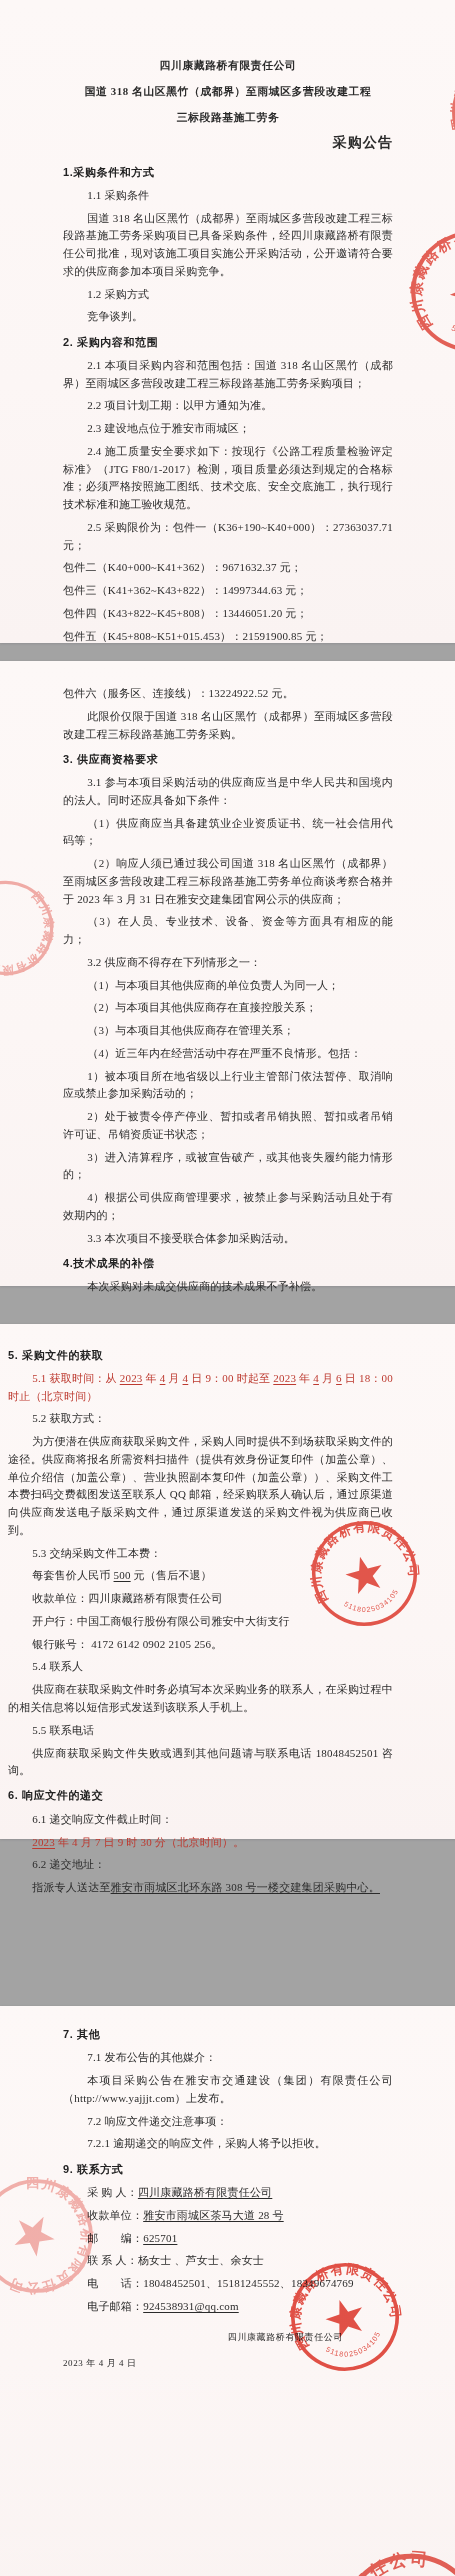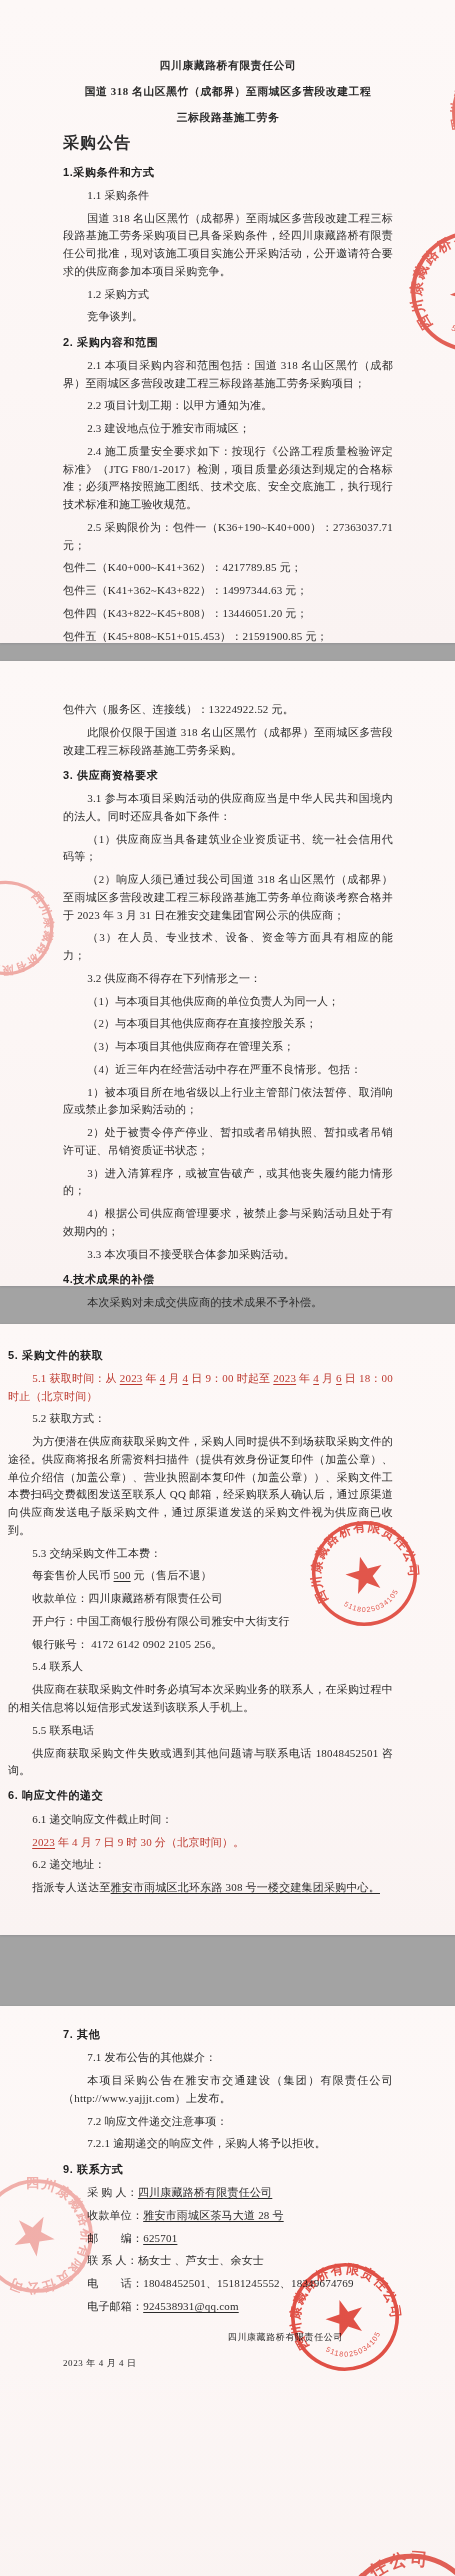--- a/index.html
+++ b/index.html
@@ -14,21 +14,21 @@
     position:absolute;left:0;width:456px;
     background:linear-gradient(180deg,#fdf8f7 0%,#fcf6f5 60%,#faf3f2 100%);
     box-shadow:0 1.1px 2.8px rgba(60,60,80,.28);
     box-sizing:border-box;
     padding:0 63px;
   }
   .blk{position:relative;}
   .para{font-size:11px;line-height:17.7px;margin:0 0 5.1px;text-align:justify;letter-spacing:0.2px;}
   .ind{text-indent:2.2em;}
   .title{font-size:10.8px;font-weight:bold;text-align:center;line-height:26px;margin:0;letter-spacing:0.6px;}
-  .title2{font-size:16px;font-weight:bold;text-align:left;line-height:26px;margin:0 0 3.4px;letter-spacing:1.1px;}
+  .title2{font-size:14px;font-weight:bold;text-align:right;line-height:26px;margin:0 0 3.4px;letter-spacing:1.1px;}
   .h{font-family:"Liberation Sans","DejaVu Sans",sans-serif;font-size:11px;font-weight:bold;margin:8.5px 0 7.4px;letter-spacing:0.6px;color:#222;}
   .bold{font-weight:normal;}
   .red{color:#bd3a30;}
   .ul{text-decoration:underline;text-underline-offset:2.3px;}
   .sign{text-align:right;padding-right:50px;font-size:9px;margin-top:15px;letter-spacing:0.6px;}
   .sign2{text-align:left;padding-right:67px;font-size:9px;margin-top:13.7px;letter-spacing:0.6px;}
   svg.stamp{position:absolute;pointer-events:none;mix-blend-mode:multiply;}
 </style>
 </head>
 <body>
@@ -43,47 +43,47 @@
       <div class="blk para ind"><span>1.1 采购条件</span></div>
       <div class="blk para ind"><span>国道 318 名山区黑竹（成都界）至雨城区多营段改建工程三标段路基施工劳务采购项目已具备采购条件，经四川康藏路桥有限责任公司批准，现对该施工项目实施公开采购活动，公开邀请符合要求的供应商参加本项目采购竞争。</span></div>
       <div class="blk para ind"><span>1.2 采购方式</span></div>
       <div class="blk para ind"><span>竞争谈判。</span></div>
       <div class="blk h"><span>2. 采购内容和范围</span></div>
       <div class="blk para ind"><span>2.1 本项目采购内容和范围包括：国道 318 名山区黑竹（成都界）至雨城区多营段改建工程三标段路基施工劳务采购项目；</span></div>
       <div class="blk para ind"><span>2.2 项目计划工期：以甲方通知为准。</span></div>
       <div class="blk para ind"><span>2.3 建设地点位于雅安市雨城区；</span></div>
       <div class="blk para ind"><span>2.4 施工质量安全要求如下：按现行《公路工程质量检验评定标准》（JTG F80/1-2017）检测，项目质量必须达到规定的合格标准；必须严格按照施工图纸、技术交底、安全交底施工，执行现行技术标准和施工验收规范。</span></div>
       <div class="blk para ind"><span>2.5 采购限价为：</span><span class="bold">包件一（K36+190~K40+000）：27363037.71 元；</span></div>
-      <div class="blk para"><span class="bold">包件二（K40+000~K41+362）：4217789.85 元；</span></div>
+      <div class="blk para"><span class="bold">包件二（K40+000~K41+362）：9671632.37 元；</span></div>
       <div class="blk para"><span class="bold">包件三（K41+362~K43+822）：14997344.63 元；</span></div>
       <div class="blk para"><span class="bold">包件四（K43+822~K45+808）：13446051.20 元；</span></div>
       <div class="blk para"><span class="bold">包件五（K45+808~K51+015.453）：21591900.85 元；</span></div>
     </div>
-  <div class="page" style="top: 661px; height: 625px; padding-top: 40px;">
+  <div class="page" style="top: 661px; height: 625px; padding-top: 24px;">
       <div class="blk para"><span class="bold">包件六（服务区、连接线）：13224922.52 元。</span></div>
       <div class="blk para ind"><span>此限价仅限于国道 318 名山区黑竹（成都界）至雨城区多营段改建工程三标段路基施工劳务采购。</span></div>
       <div class="blk h"><span>3. 供应商资格要求</span></div>
       <div class="blk para ind"><span>3.1 参与本项目采购活动的供应商应当是中华人民共和国境内的法人。同时还应具备如下条件：</span></div>
       <div class="blk para ind"><span>（1）供应商应当具备建筑业企业资质证书、统一社会信用代码等；</span></div>
       <div class="blk para ind"><span class="bold">（2）响应人须已通过我公司国道 318 名山区黑竹（成都界）至雨城区多营段改建工程三标段路基施工劳务单位商谈考察合格并于 2023 年 3 月 31 日在雅安交建集团官网公示的供应商；</span></div>
       <div class="blk para ind"><span>（3）在人员、专业技术、设备、资金等方面具有相应的能力；</span></div>
       <div class="blk para ind"><span>3.2 供应商不得存在下列情形之一：</span></div>
       <div class="blk para ind"><span>（1）与本项目其他供应商的单位负责人为同一人；</span></div>
       <div class="blk para ind"><span>（2）与本项目其他供应商存在直接控股关系；</span></div>
       <div class="blk para ind"><span>（3）与本项目其他供应商存在管理关系；</span></div>
       <div class="blk para ind"><span>（4）近三年内在经营活动中存在严重不良情形。包括：</span></div>
       <div class="blk para ind"><span>1）被本项目所在地省级以上行业主管部门依法暂停、取消响应或禁止参加采购活动的；</span></div>
       <div class="blk para ind"><span>2）处于被责令停产停业、暂扣或者吊销执照、暂扣或者吊销许可证、吊销资质证书状态；</span></div>
       <div class="blk para ind"><span>3）进入清算程序，或被宣告破产，或其他丧失履约能力情形的；</span></div>
       <div class="blk para ind"><span>4）根据公司供应商管理要求，被禁止参与采购活动且处于有效期内的；</span></div>
       <div class="blk para ind"><span class="bold">3.3 本次项目不接受联合体参加采购活动。</span></div>
       <div class="blk h"><span>4.技术成果的补偿</span></div>
       <div class="blk para ind"><span>本次采购对未成交供应商的技术成果不予补偿。</span></div>
     </div>
-  <div class="page" style="top: 1324px; height: 611px; padding-top: 15px; padding-left: 8px;">
+  <div class="page" style="top: 1324px; height: 515px; padding-top: 15px; padding-left: 8px;">
       <div class="blk h"><span>5. 采购文件的获取</span></div>
       <div class="blk para ind"><span class="red">5.1 获取时间：从 </span><span class="ul red">2023</span><span class="red"> 年 </span><span class="ul red">4</span><span class="red"> 月 </span><span class="ul red">4</span><span class="red"> 日 9：00 时起至 </span><span class="ul red">2023</span><span class="red"> 年 </span><span class="ul red">4</span><span class="red"> 月 </span><span class="ul red">6</span><span class="red"> 日 18：00 时止（北京时间）</span></div>
       <div class="blk para ind"><span>5.2 获取方式：</span></div>
       <div class="blk para ind"><span>为方便潜在供应商获取采购文件，采购人同时提供不到场获取采购文件的途径。供应商将报名所需资料扫描件</span><span class="bold">（提供有效身份证复印件（加盖公章）、单位介绍信（加盖公章）、营业执照副本复印件（加盖公章））、采购文件工本费扫码交费截图发送至联系人 QQ 邮箱，</span><span>经采购联系人确认后，通过原渠道向供应商发送电子版采购文件，通过原渠道发送的采购文件视为供应商已收到。</span></div>
       <div class="blk para ind"><span>5.3 交纳采购文件工本费：</span></div>
       <div class="blk para ind"><span>每套售价人民币 </span><span class="ul">500</span><span> 元（售后不退）</span></div>
       <div class="blk para ind"><span>收款单位：四川康藏路桥有限责任公司</span></div>
       <div class="blk para ind"><span>开户行：中国工商银行股份有限公司雅安中大街支行</span></div>
       <div class="blk para ind"><span>银行账号： 4172 6142 0902 2105 256。</span></div>
       <div class="blk para ind"><span>5.4 联系人</span></div>

